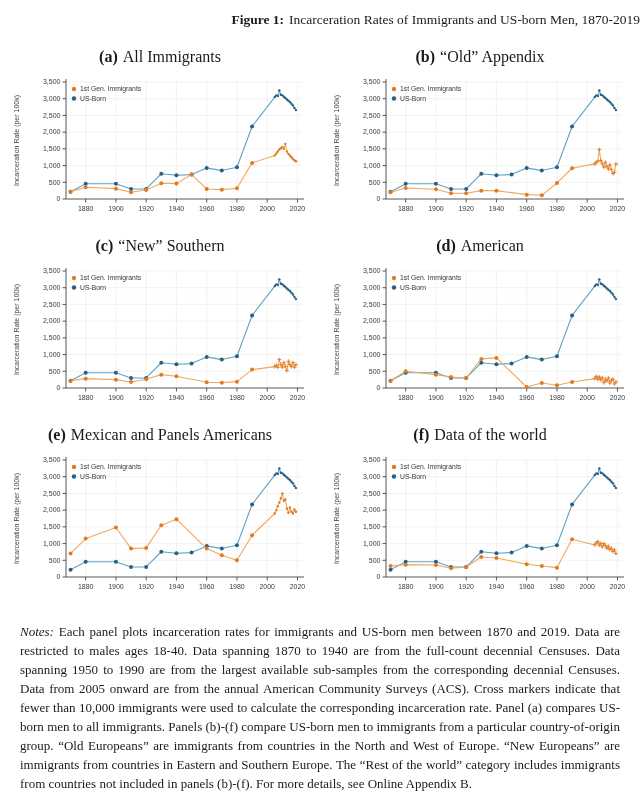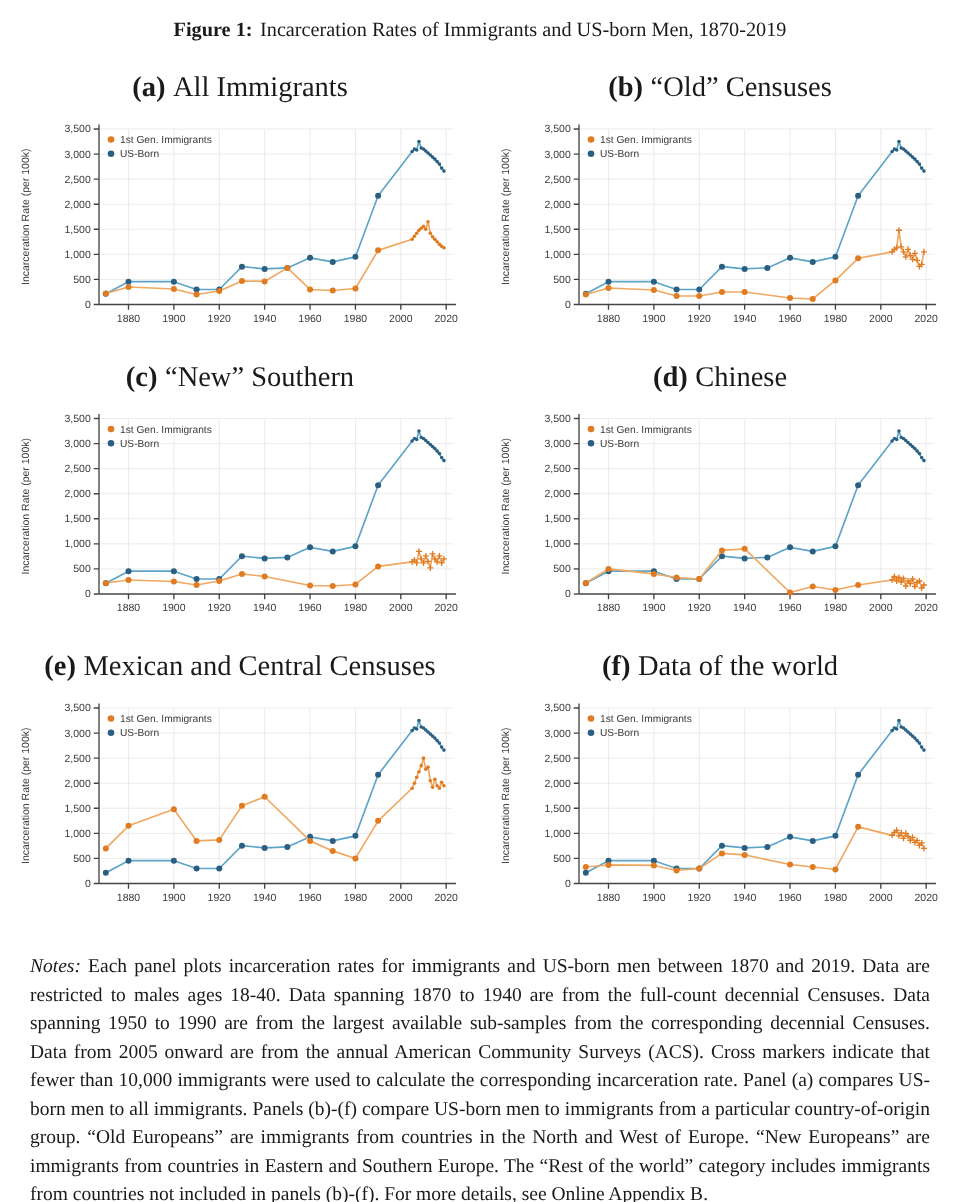--- a/index.html
+++ b/index.html
@@ -1,22 +1,22 @@
 <!DOCTYPE html>
 <html><head>
 <meta charset="utf-8">
 <style>
   html,body{margin:0;padding:0;background:#ffffff;}
   body{width:640px;font-family:"Liberation Serif", serif;color:#1a1a1a;}
   .page{width:640px;min-height:801px;box-sizing:border-box;padding-top:8px;}
-  .fig-title{text-align:center;font-size:13.5px;margin:4px 0 14px 0;}
+  .fig-title{text-align:right;font-size:13.5px;margin:4px 0 14px 0;}
   .fig-title .cap-label{font-weight:bold;margin-right:5px;}
   .panel-grid{display:grid;grid-template-columns:320px 320px;justify-items:center;row-gap:6px;}
   .panel{width:312px;display:flex;flex-direction:column;align-items:center;}
-  .panel-caption{font-size:19px;margin:6px 0 7px 0;text-align:center;}
+  .panel-caption{font-size:16px;margin:6px 0 7px 0;text-align:center;}
   .panel-caption .cap-label{font-weight:bold;margin-right:5px;}
   .chart-svg{display:block;}
   .chart-text{font-family:"Liberation Sans", sans-serif;fill:#3a3a3a;}
   .notes{margin:20px 20px 0 20px;font-size:13px;line-height:1.46;text-align:justify;}
   .notes .notes-label{font-style:italic;}
 </style>
 </head>
 <body>
 
 <div class="page">
@@ -140,21 +140,21 @@
           <circle cx="286.94871794871796" cy="88.22571428571429" r="1.2" fill="#e07b22"></circle>
           <circle cx="65" cy="16" r="2.2" fill="#e07b22"></circle>
           <text x="71" y="18.4" font-size="6.8" text-anchor="start" class="chart-text">1st Gen. Immigrants</text>
           <circle cx="65" cy="25.5" r="2.2" fill="#2a5f82"></circle>
           <text x="71" y="27.9" font-size="6.8" text-anchor="start" class="chart-text">US-Born</text>
         </svg>
     </div>
 
     <div class="panel">
       <div class="panel-caption">
-        <span class="cap-label">(b)</span><span>“Old” Censuses</span>
+        <span class="cap-label">(b)</span><span>“Old” Appendix</span>
       </div>
       <svg class="chart-svg" width="302" height="152" viewBox="0 0 302 152">
           <line x1="57" y1="109.28571428571429" x2="293" y2="109.28571428571429" stroke="#e9e9e9" stroke-width="0.6"></line>
           <line x1="57" y1="92.57142857142858" x2="293" y2="92.57142857142858" stroke="#e9e9e9" stroke-width="0.6"></line>
           <line x1="57" y1="75.85714285714286" x2="293" y2="75.85714285714286" stroke="#e9e9e9" stroke-width="0.6"></line>
           <line x1="57" y1="59.14285714285715" x2="293" y2="59.14285714285715" stroke="#e9e9e9" stroke-width="0.6"></line>
           <line x1="57" y1="42.42857142857143" x2="293" y2="42.42857142857143" stroke="#e9e9e9" stroke-width="0.6"></line>
           <line x1="57" y1="25.714285714285722" x2="293" y2="25.714285714285722" stroke="#e9e9e9" stroke-width="0.6"></line>
           <line x1="57" y1="9" x2="293" y2="9" stroke="#e9e9e9" stroke-width="0.6"></line>
           <line x1="76.66666666666666" y1="9" x2="76.66666666666666" y2="126" stroke="#e9e9e9" stroke-width="0.6"></line>
@@ -404,21 +404,21 @@
           <line x1="286.94871794871796" y1="100.6" x2="286.94871794871796" y2="104.6" stroke="#e07b22" stroke-width="0.9"></line>
           <circle cx="65" cy="16" r="2.2" fill="#e07b22"></circle>
           <text x="71" y="18.4" font-size="6.8" text-anchor="start" class="chart-text">1st Gen. Immigrants</text>
           <circle cx="65" cy="25.5" r="2.2" fill="#2a5f82"></circle>
           <text x="71" y="27.9" font-size="6.8" text-anchor="start" class="chart-text">US-Born</text>
         </svg>
     </div>
 
     <div class="panel">
       <div class="panel-caption">
-        <span class="cap-label">(d)</span><span>Chinese</span>
+        <span class="cap-label">(d)</span><span>American</span>
       </div>
       <svg class="chart-svg" width="302" height="152" viewBox="0 0 302 152">
           <line x1="57" y1="109.28571428571429" x2="293" y2="109.28571428571429" stroke="#e9e9e9" stroke-width="0.6"></line>
           <line x1="57" y1="92.57142857142858" x2="293" y2="92.57142857142858" stroke="#e9e9e9" stroke-width="0.6"></line>
           <line x1="57" y1="75.85714285714286" x2="293" y2="75.85714285714286" stroke="#e9e9e9" stroke-width="0.6"></line>
           <line x1="57" y1="59.14285714285715" x2="293" y2="59.14285714285715" stroke="#e9e9e9" stroke-width="0.6"></line>
           <line x1="57" y1="42.42857142857143" x2="293" y2="42.42857142857143" stroke="#e9e9e9" stroke-width="0.6"></line>
           <line x1="57" y1="25.714285714285722" x2="293" y2="25.714285714285722" stroke="#e9e9e9" stroke-width="0.6"></line>
           <line x1="57" y1="9" x2="293" y2="9" stroke="#e9e9e9" stroke-width="0.6"></line>
           <line x1="76.66666666666666" y1="9" x2="76.66666666666666" y2="126" stroke="#e9e9e9" stroke-width="0.6"></line>
@@ -536,21 +536,21 @@
           <line x1="286.94871794871796" y1="117.98285714285714" x2="286.94871794871796" y2="121.98285714285714" stroke="#e07b22" stroke-width="0.9"></line>
           <circle cx="65" cy="16" r="2.2" fill="#e07b22"></circle>
           <text x="71" y="18.4" font-size="6.8" text-anchor="start" class="chart-text">1st Gen. Immigrants</text>
           <circle cx="65" cy="25.5" r="2.2" fill="#2a5f82"></circle>
           <text x="71" y="27.9" font-size="6.8" text-anchor="start" class="chart-text">US-Born</text>
         </svg>
     </div>
 
     <div class="panel">
       <div class="panel-caption">
-        <span class="cap-label">(e)</span><span>Mexican and Central Censuses</span>
+        <span class="cap-label">(e)</span><span>Mexican and Panels Americans</span>
       </div>
       <svg class="chart-svg" width="302" height="152" viewBox="0 0 302 152">
           <line x1="57" y1="109.28571428571429" x2="293" y2="109.28571428571429" stroke="#e9e9e9" stroke-width="0.6"></line>
           <line x1="57" y1="92.57142857142858" x2="293" y2="92.57142857142858" stroke="#e9e9e9" stroke-width="0.6"></line>
           <line x1="57" y1="75.85714285714286" x2="293" y2="75.85714285714286" stroke="#e9e9e9" stroke-width="0.6"></line>
           <line x1="57" y1="59.14285714285715" x2="293" y2="59.14285714285715" stroke="#e9e9e9" stroke-width="0.6"></line>
           <line x1="57" y1="42.42857142857143" x2="293" y2="42.42857142857143" stroke="#e9e9e9" stroke-width="0.6"></line>
           <line x1="57" y1="25.714285714285722" x2="293" y2="25.714285714285722" stroke="#e9e9e9" stroke-width="0.6"></line>
           <line x1="57" y1="9" x2="293" y2="9" stroke="#e9e9e9" stroke-width="0.6"></line>
           <line x1="76.66666666666666" y1="9" x2="76.66666666666666" y2="126" stroke="#e9e9e9" stroke-width="0.6"></line>

